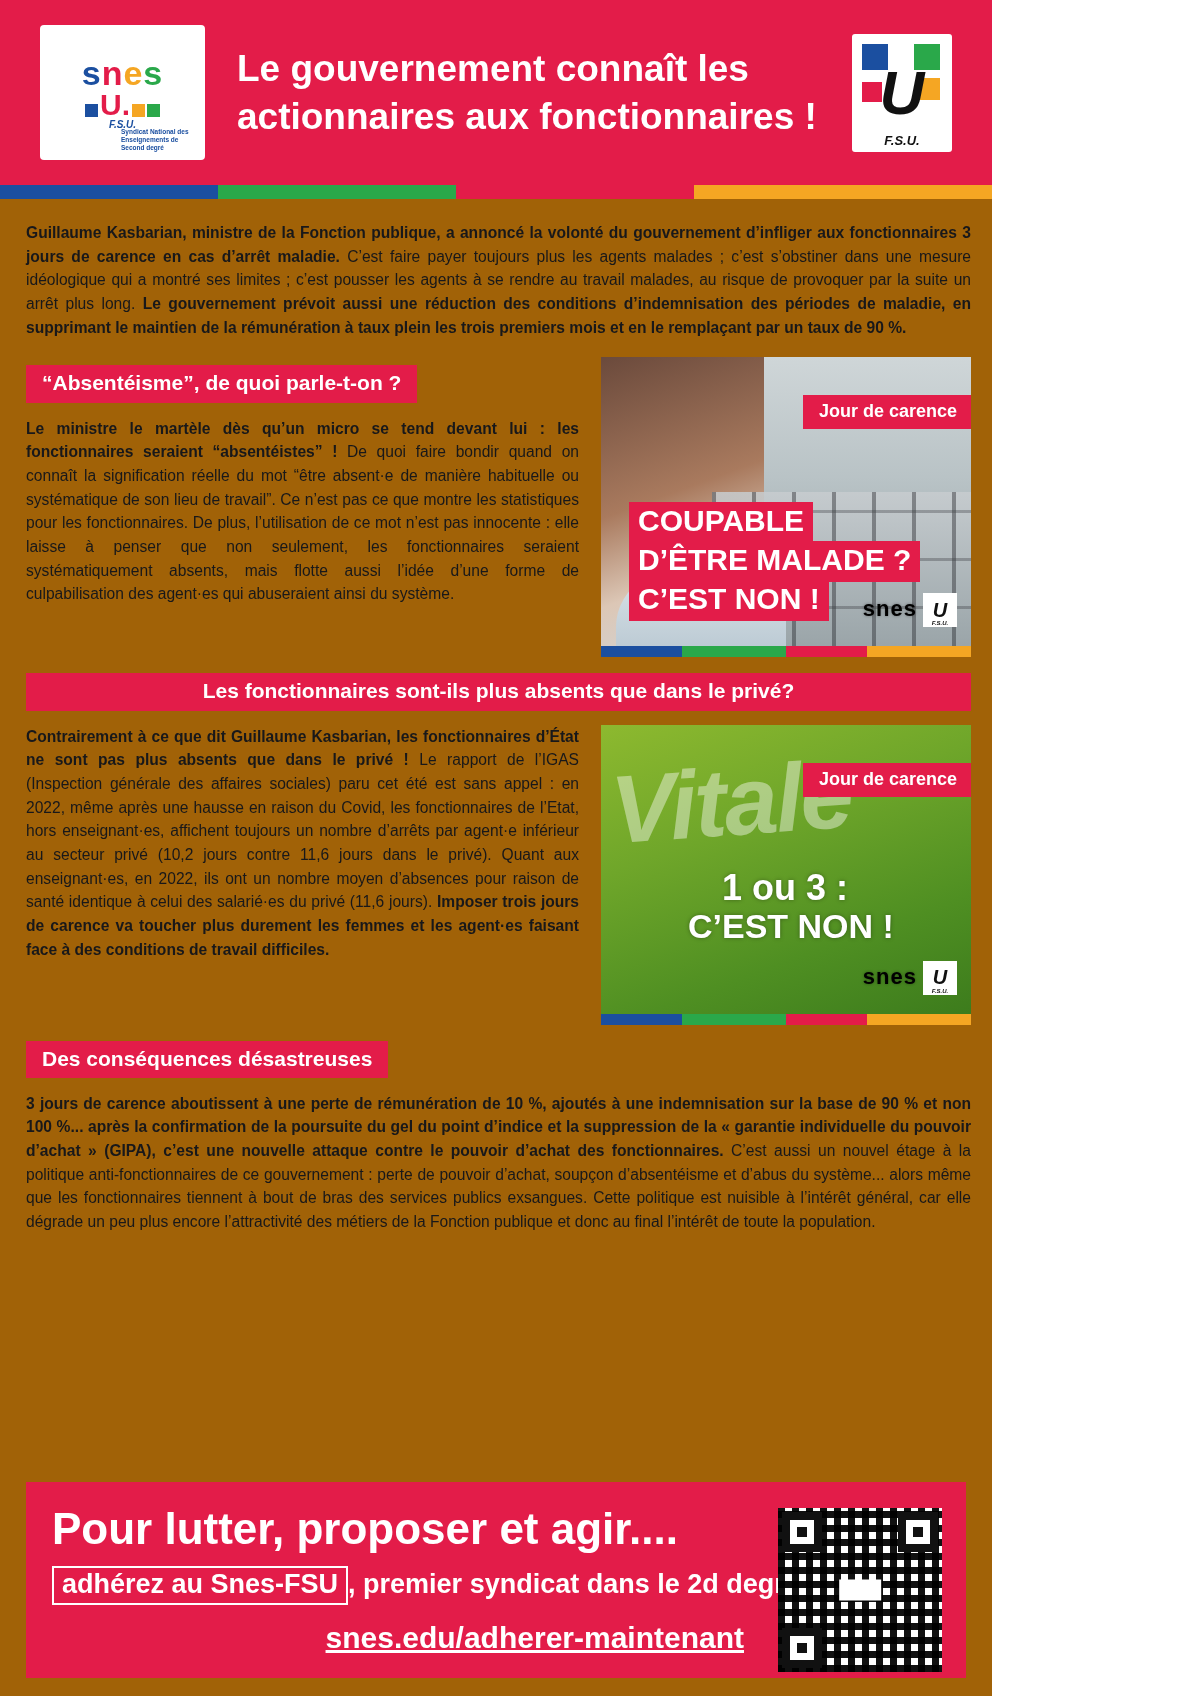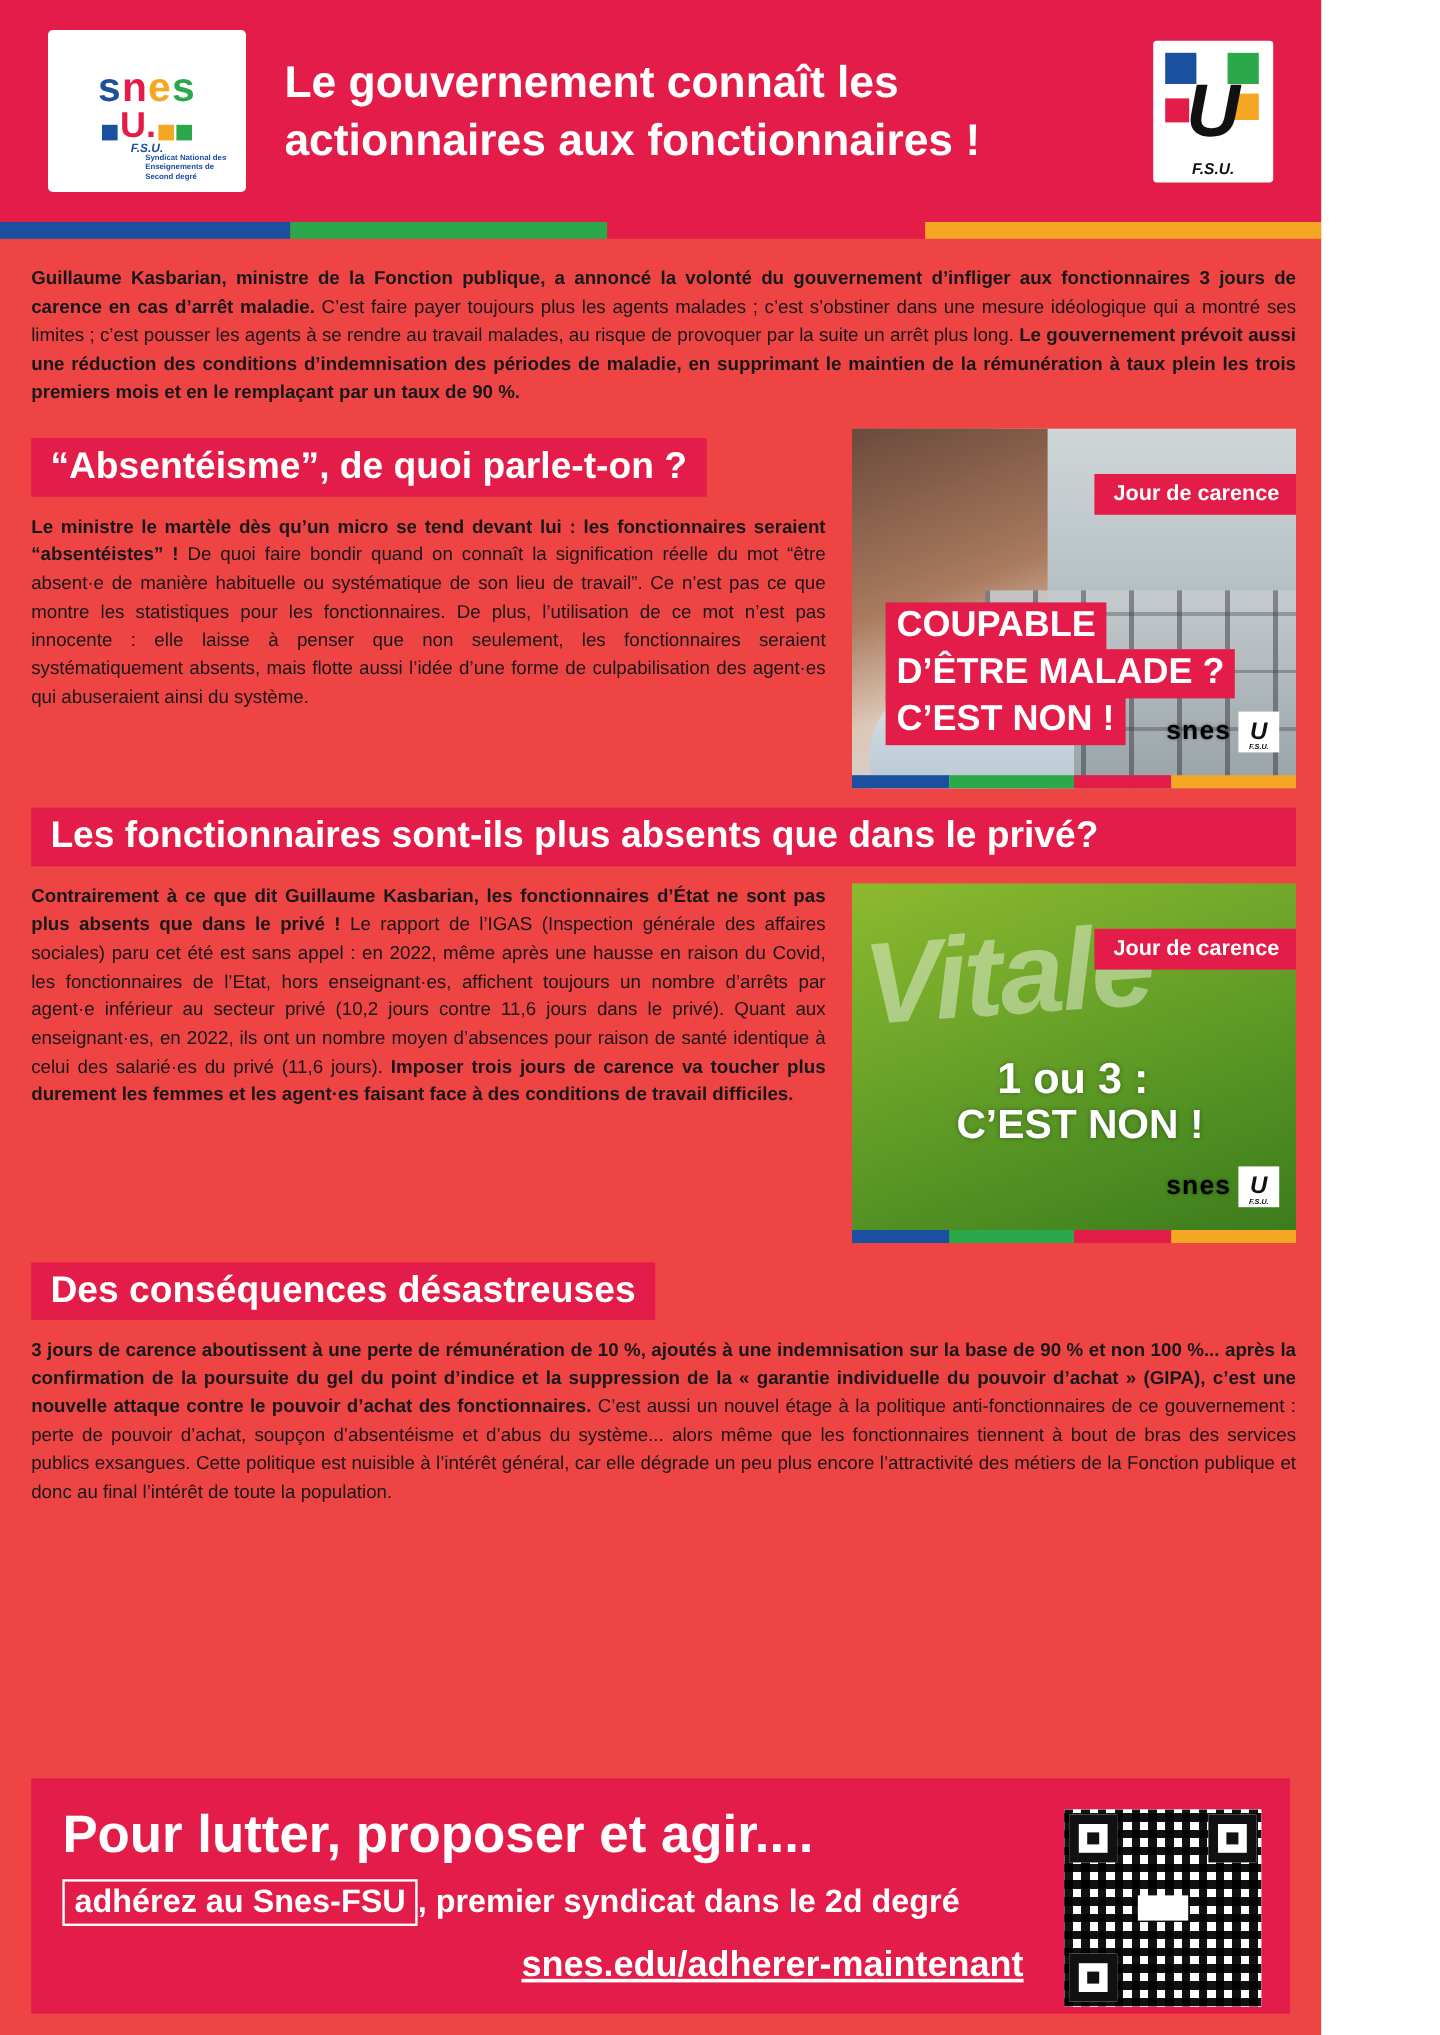--- a/index.html
+++ b/index.html
@@ -4,23 +4,23 @@
 <style>
   * { box-sizing: border-box; margin: 0; padding: 0; }
   html, body {
     width: 1200px;
     height: 1696px;
     background: #ffffff;
     font-family: "Liberation Sans", sans-serif;
   }
   .page {
     position: relative;
-    width: 1101px;
+    width: 992px;
     height: 1696px;
-    background: #ef4444;
+    background: #a16207;
     overflow: hidden;
   }
 
   
   .header {
     position: relative;
     height: 185px;
     background: #e31c49;
     display: flex;
     align-items: center;
@@ -134,25 +134,26 @@
     color: #18181a;
     text-align: justify;
     margin-bottom: 10px;
   }
   p.para b { font-weight: bold; }
 
   .band {
     display: inline-block;
     background: #e31c49;
     color: #ffffff;
-    font-size: 31px;
+    font-size: 21px;
     font-weight: bold;
     padding: 6px 16px 8px 16px;
     margin: 16px 0 14px 0;
     line-height: 1.1;
+    text-align: center;
   }
   .band-full { display: block; }
 
   .two-col {
     display: flex;
     gap: 22px;
     align-items: flex-start;
   }
   .col-text { flex: 1 1 auto; }
   .col-img { flex: 0 0 370px; }

